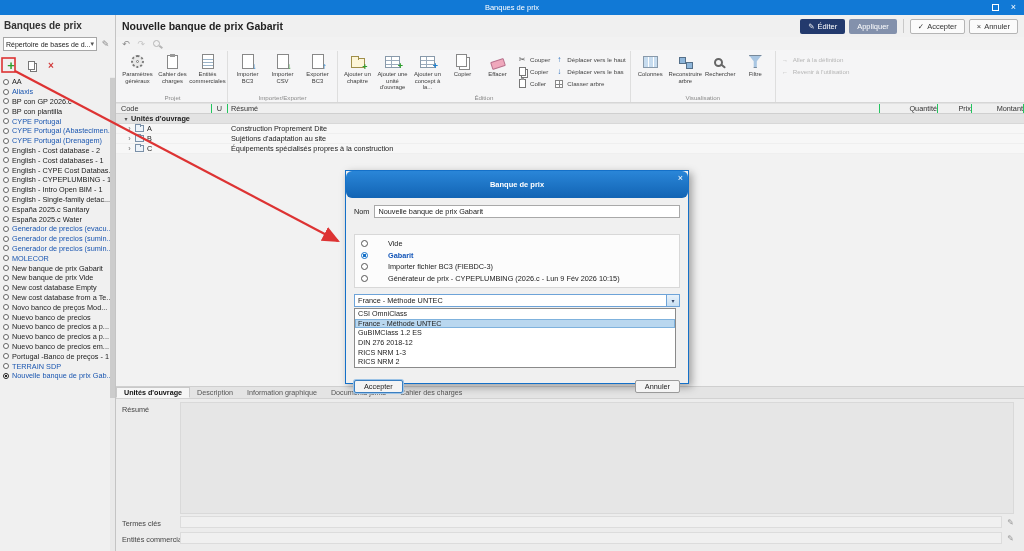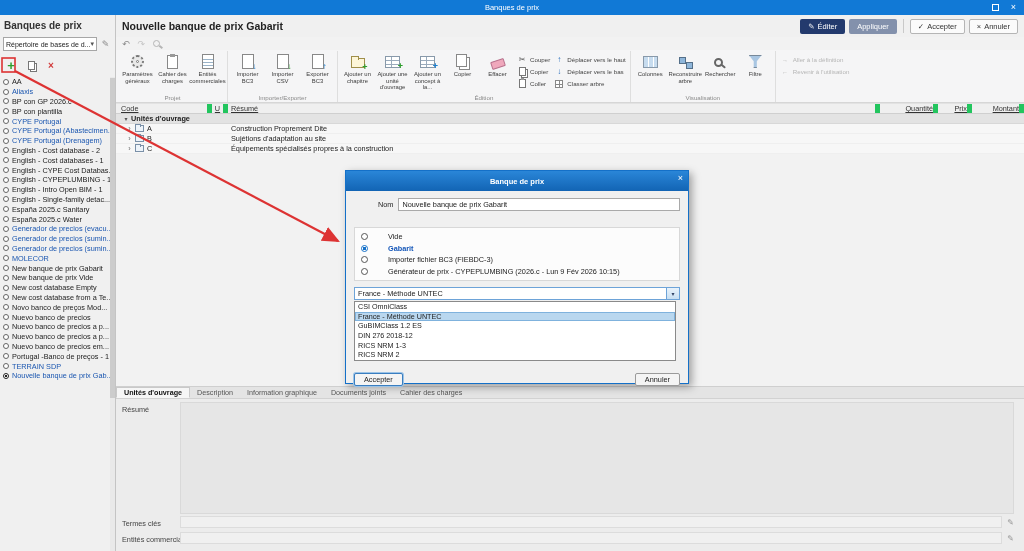--- a/index.html
+++ b/index.html
@@ -85,21 +85,21 @@
   .ig-mag::after{content:"";position:absolute;width:6px;height:2px;background:#666;right:-5px;bottom:-2px;transform:rotate(40deg);border-radius:1px;}
   .ig-funnel{width:13px;height:13px;background:#a9c6e2;border:1px solid #778899;clip-path:polygon(0 0,100% 0,62% 48%,62% 100%,38% 100%,38% 48%);}
   .si-grid{width:8px;height:8px;border:1px solid #888;background:linear-gradient(#888,#888) 0 3px/100% 1px no-repeat,linear-gradient(#888,#888) 3px 0/1px 100% no-repeat,#fff;}
   .si-clip{width:7px;height:9px;border:1px solid #777;background:#fff;position:relative;}
   .si-clip::before{content:"";position:absolute;top:-2px;left:1px;width:3px;height:2px;background:#999;}
   .si-up{color:#2a6fbd;font-weight:bold;font-size:8px;}
   .si-scis{font-size:8px;color:#555;}
 
   
   .tbl-head{position:absolute;left:0;top:88px;right:0;height:11px;background:#efefef;border-bottom:1px solid #cfcfcf;border-top:1px solid #e2e2e2;display:flex;align-items:center;font-size:7.3px;color:#333;}
-  .tbl-head>div{border-right:5px solid #22c55e;height:100%;display:flex;align-items:center;text-decoration:underline;}
+  .tbl-head>div{border-right:1px solid #22c55e;height:100%;display:flex;align-items:center;}
   .c-code{width:96px;padding-left:5px;}
   .c-u{width:16px;justify-content:center;}
   .c-resume{flex:1;padding-left:3px;}
   .c-qte{width:58px;justify-content:flex-end;}
   .c-prix{width:34px;justify-content:flex-end;}
   .c-mont{width:52px;justify-content:flex-end;padding-right:0;}
   .tbl-rows{position:absolute;left:0;top:99px;right:0;}
   .tbl-row{height:10px;display:flex;align-items:center;font-size:7.3px;background:#f7f7f7;border-bottom:1px solid #efefef;}
   .tbl-row>div{height:100%;display:flex;align-items:center;}
   .tbl-row.group{background:#e3e3e3;font-weight:bold;border-bottom:1px solid #d8d8d8;}
@@ -119,26 +119,26 @@
   .lbl-termes{left:6px;top:132px;}
   .bp-termes{position:absolute;left:64px;top:129px;right:22px;height:12px;background:#f0f0f0;border:1px solid #dcdcdc;}
   .lbl-entites{left:6px;top:148px;}
   .bp-entites{position:absolute;left:64px;top:145px;right:22px;height:12px;background:#f0f0f0;border:1px solid #dcdcdc;}
   .bp-pencil{position:absolute;right:8px;width:11px;height:12px;display:flex;align-items:center;justify-content:center;color:#999;font-size:8px;}
   .bp-pencil.t{top:129px;}
   .bp-pencil.e{top:145px;}
 
   
   .dialog{position:absolute;left:345px;top:170px;width:344px;height:214px;background:#f0f0f0;border:1px solid #1470c8;box-shadow:3px 3px 8px rgba(0,0,0,.35);z-index:40;}
-  .dlg-title{height:20px;background:linear-gradient(#2a86d8,#1264b4);display:flex;align-items:center;justify-content:center;position:relative;}
+  .dlg-title{height:27px;background:linear-gradient(#2a86d8,#1264b4);display:flex;align-items:center;justify-content:center;position:relative;border-radius:6px;}
   .dlg-title-text{color:#fff;font-size:7.5px;font-weight:bold;}
   .dlg-close{position:absolute;right:5px;top:0;height:13px;display:flex;align-items:center;color:#fff;font-size:9px;}
   .dlg-body{position:relative;height:200px;}
   .nom-row{position:absolute;left:8px;right:8px;top:7px;height:13px;display:flex;align-items:center;gap:5px;}
-  .nom-label{font-size:7.3px;margin-left:24px;}
+  .nom-label{font-size:7.3px;}
   .nom-input{flex:1;height:13px;border:1px solid #a9a9a9;background:#fff;font-size:7.3px;padding:0 3px;font-family:inherit;color:#222;}
   .optbox{position:absolute;left:8px;right:8px;top:36px;height:54px;background:#fcfcfc;border:1px solid #d8d8d8;padding:3px 6px;display:flex;flex-direction:column;justify-content:space-around;}
   .opt-row{display:flex;align-items:center;gap:20px;font-size:7.3px;height:11px;}
   .opt-row .radio{width:7px;height:7px;border:1px solid #555;border-radius:50%;background:#fff;flex:none;}
   .opt-row.selected .radio{border-color:#1470c8;background:radial-gradient(circle,#1470c8 0 40%,#fff 47%);}
   .opt-row.selected .opt-label{color:#1456b8;font-weight:bold;text-align:right;}
   .combo{position:absolute;left:8px;right:8px;top:96px;height:13px;background:#fff;border:1px solid #6da3d8;display:flex;align-items:center;}
   .combo-value{flex:1;font-size:7.3px;padding-left:3px;}
   .combo-btn{width:13px;height:100%;background:linear-gradient(#e8f2fb,#c8dff2);border-left:1px solid #6da3d8;display:flex;align-items:center;justify-content:center;color:#334466;font-size:6px;}
   .dd-list{position:absolute;left:8px;width:322px;top:110px;background:#fff;border:1px solid #8a8a8a;z-index:5;}

